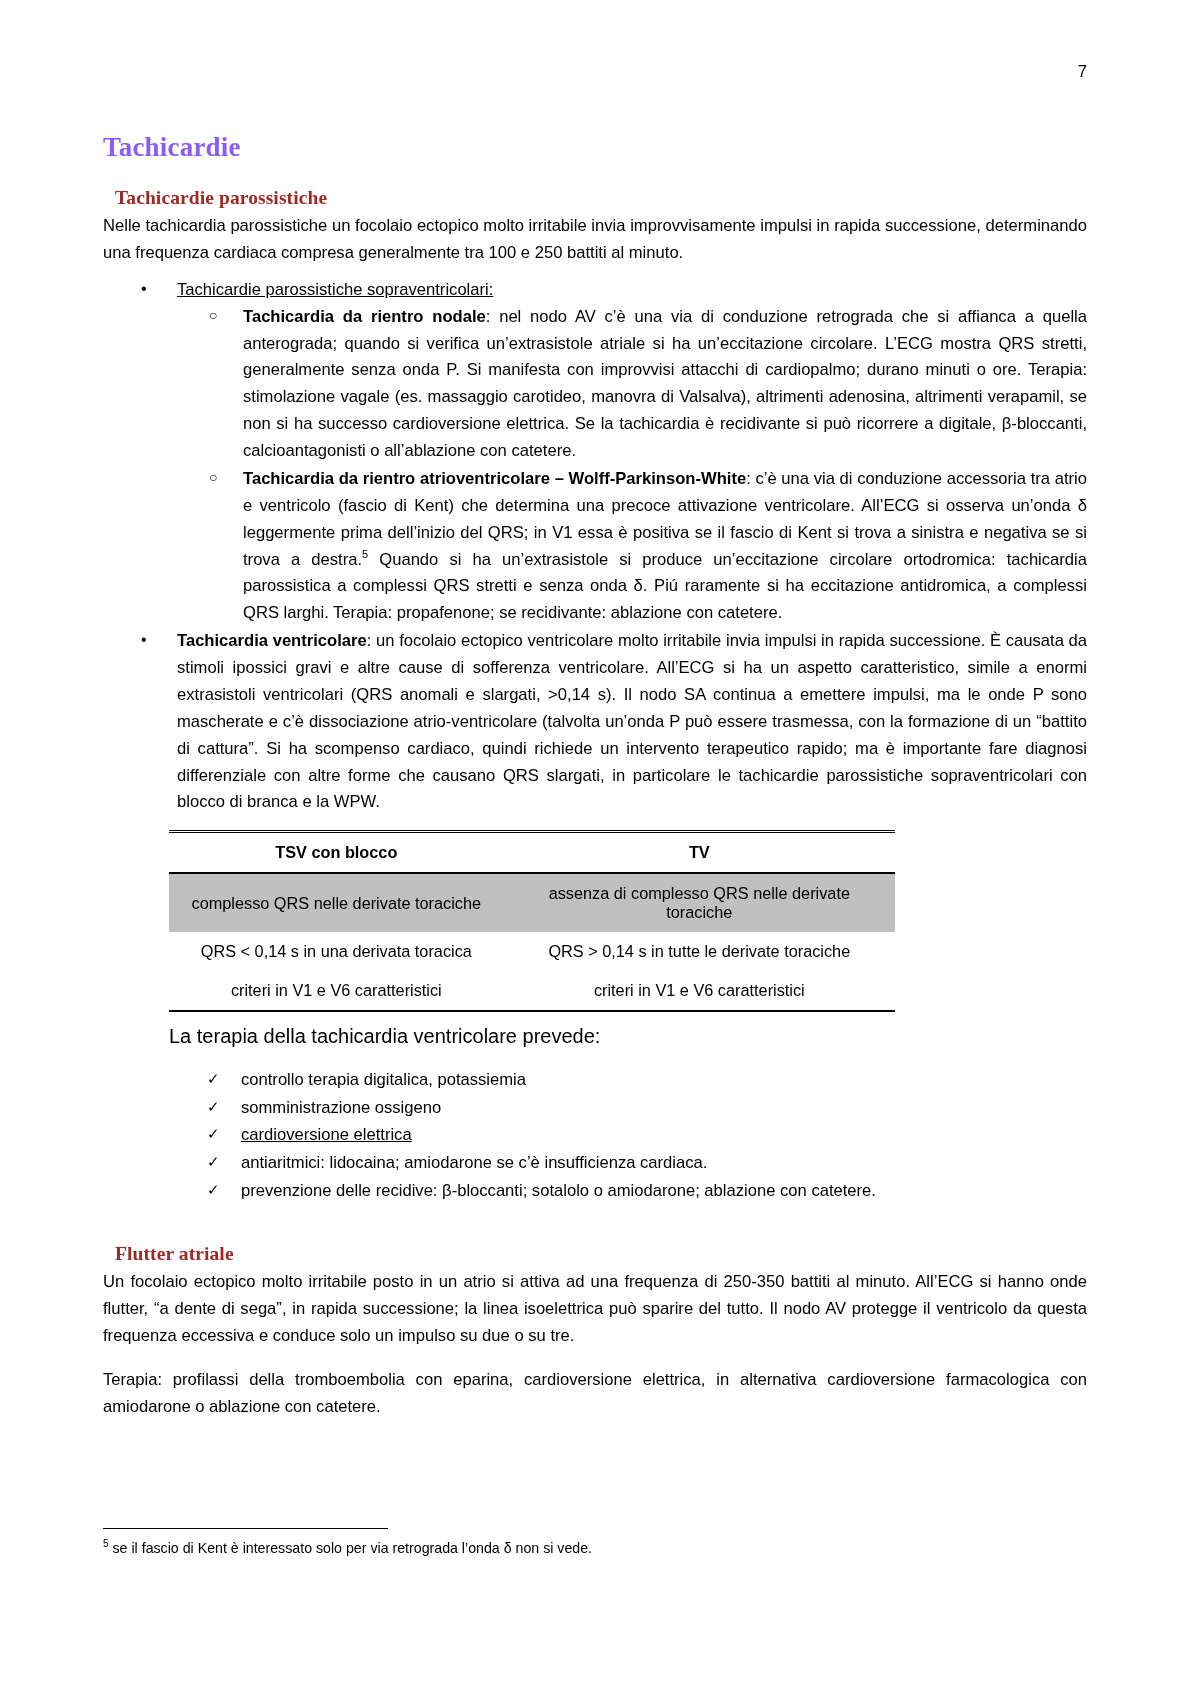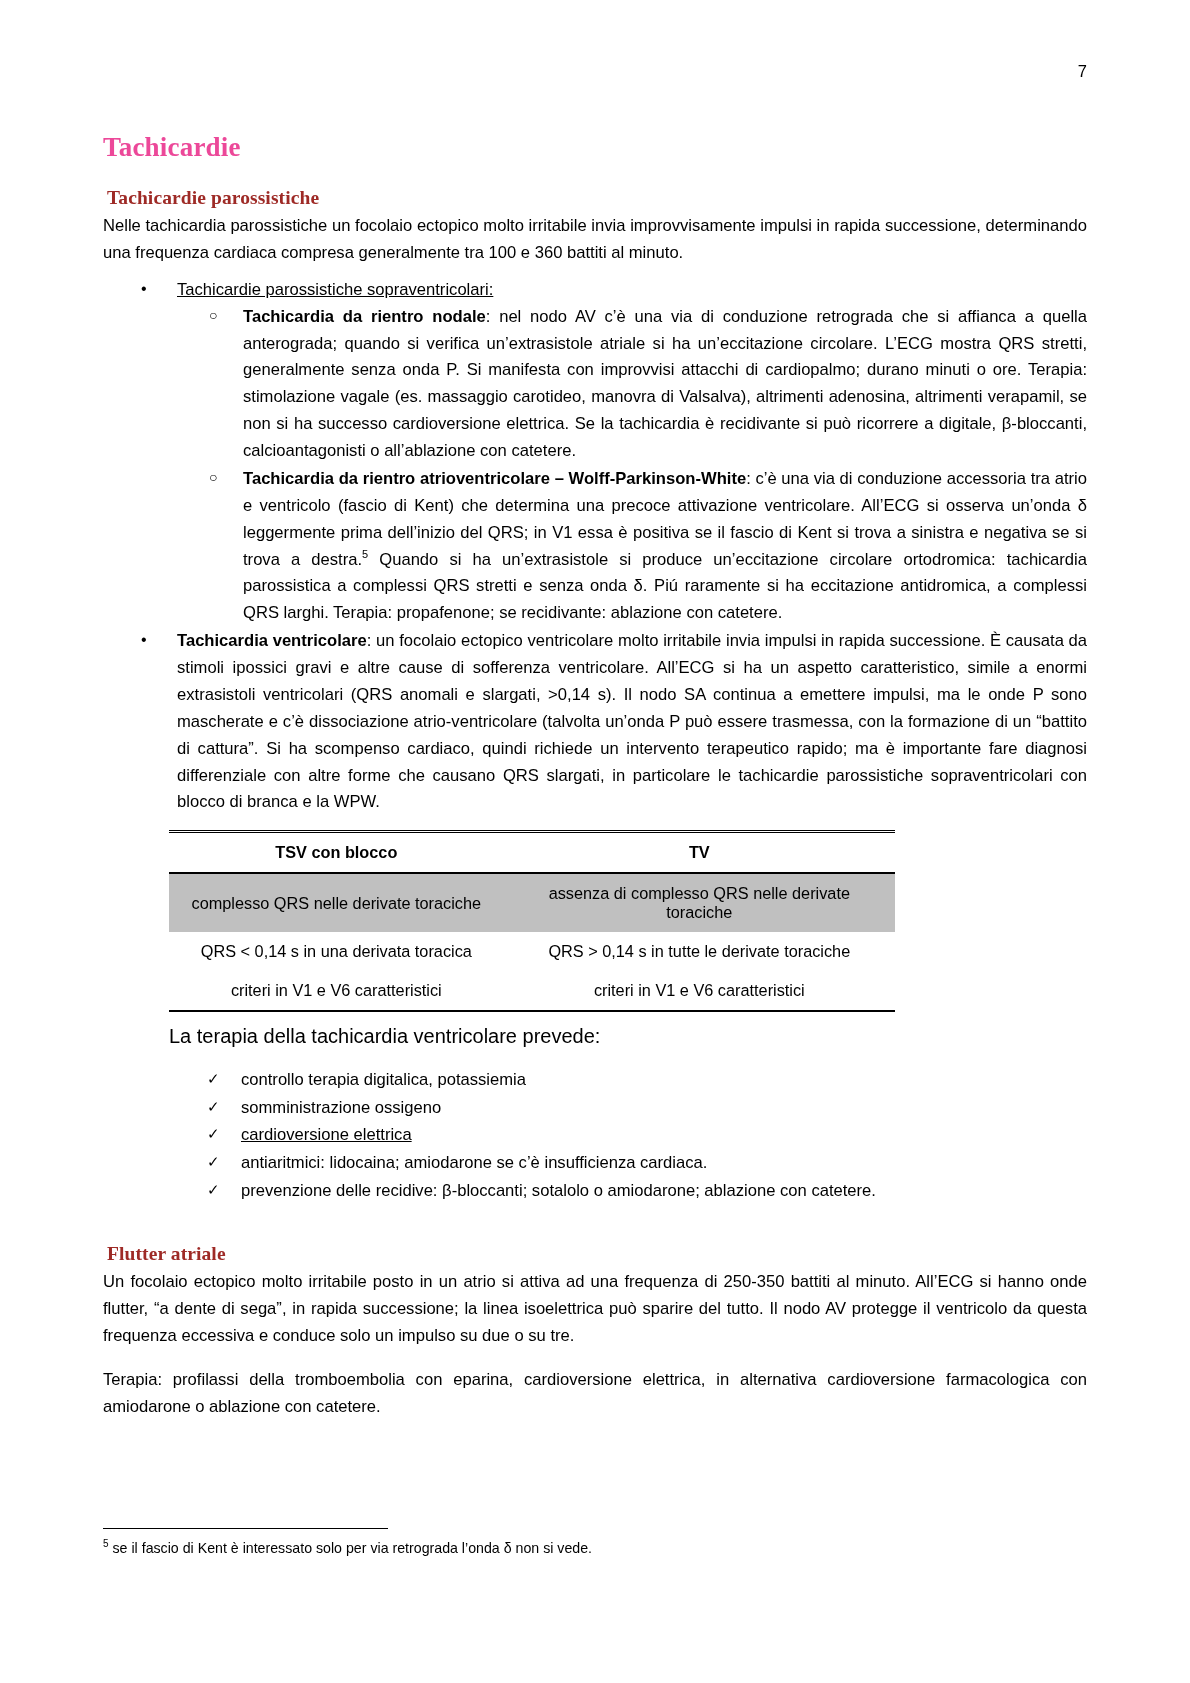--- a/index.html
+++ b/index.html
@@ -25,31 +25,31 @@
   .page-number {
     position: absolute;
     top: 62px;
     right: 103px;
     font-size: 16.5px;
     color: #000;
   }
   h1.title {
     font-family: "Liberation Serif", serif;
     font-weight: bold;
-    color: #ec4899;
+    color: #8b5cf6;
     font-size: 27px;
     margin: 72px 0 0 0;
     letter-spacing: 0.2px;
   }
   h2.subtitle {
     font-family: "Liberation Serif", serif;
     font-weight: bold;
     color: #9e2a26;
     font-size: 19.5px;
-    margin: 24px 0 4px 4px;
+    margin: 24px 0 4px 12px;
     letter-spacing: 0.1px;
   }
   h2.subtitle.spaced-top {
     margin-top: 38px;
   }
   p.body {
     font-size: 16.6px;
     line-height: 1.62;
     text-align: justify;
     margin: 0 0 4px 0;
@@ -179,21 +179,21 @@
 <body>
 
 <div class="page">
 
   <div class="page-number">7</div>
 
   <h1 class="title">Tachicardie</h1>
 
   <h2 class="subtitle">Tachicardie parossistiche</h2>
 
-  <p class="body">Nelle tachicardia parossistiche un focolaio ectopico molto irritabile invia improvvisamente impulsi in rapida successione, determinando una frequenza cardiaca compresa generalmente tra 100 e 360 battiti al minuto.</p>
+  <p class="body">Nelle tachicardia parossistiche un focolaio ectopico molto irritabile invia improvvisamente impulsi in rapida successione, determinando una frequenza cardiaca compresa generalmente tra 100 e 250 battiti al minuto.</p>
 
   <ul class="lvl1">
     <li>
       <span class="dot">•</span>
       <u>Tachicardie parossistiche sopraventricolari:</u>
       <ul class="lvl2">
         <li>
           <span class="circ">○</span>
           <b>Tachicardia da rientro nodale</b><span>: nel nodo AV c’è una via di conduzione retrograda che si affianca a quella anterograda; quando si verifica un’extrasistole atriale si ha un’eccitazione circolare. L’ECG mostra QRS stretti, generalmente senza onda P. Si manifesta con improvvisi attacchi di cardiopalmo; durano minuti o ore. Terapia: stimolazione vagale (es. massaggio carotideo, manovra di Valsalva), altrimenti adenosina, altrimenti verapamil, se non si ha successo cardioversione elettrica. Se la tachicardia è recidivante si può ricorrere a digitale, β-bloccanti, calcioantagonisti o all’ablazione con catetere.</span>
         </li>

